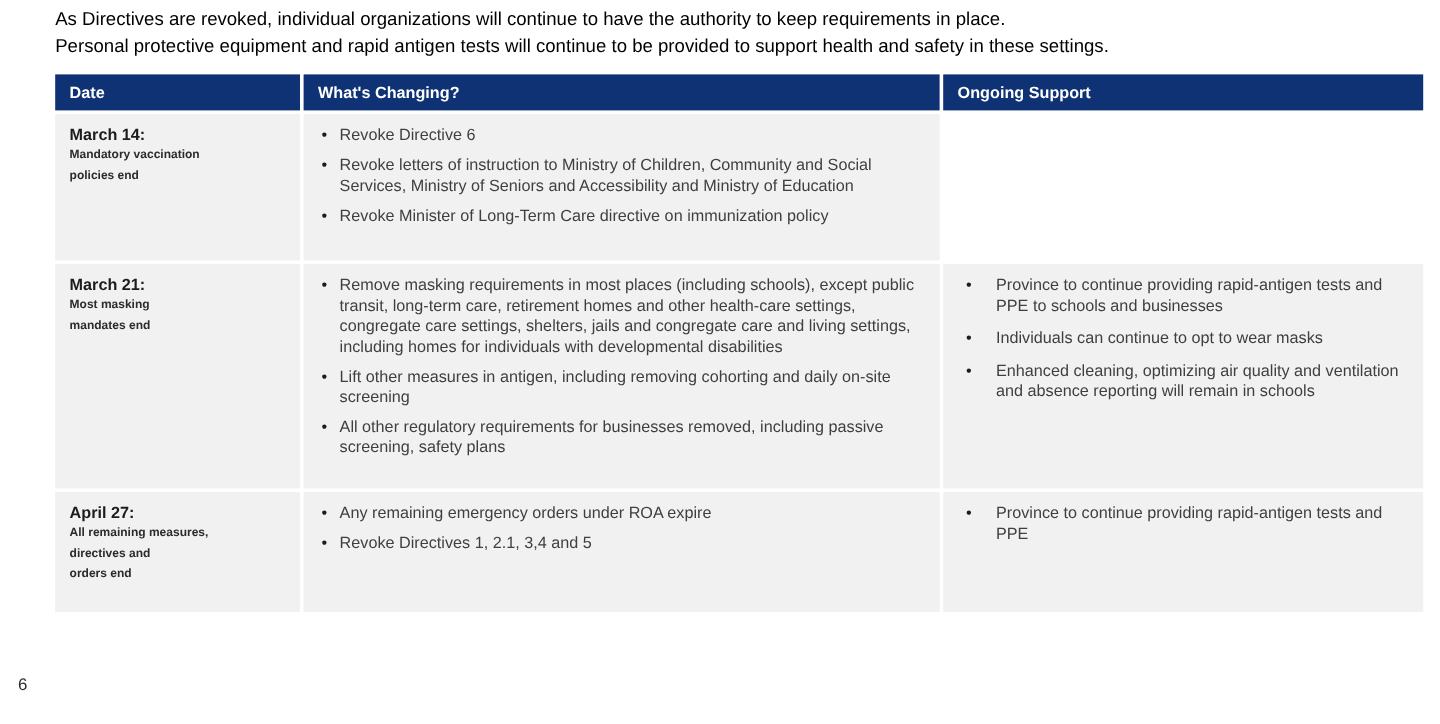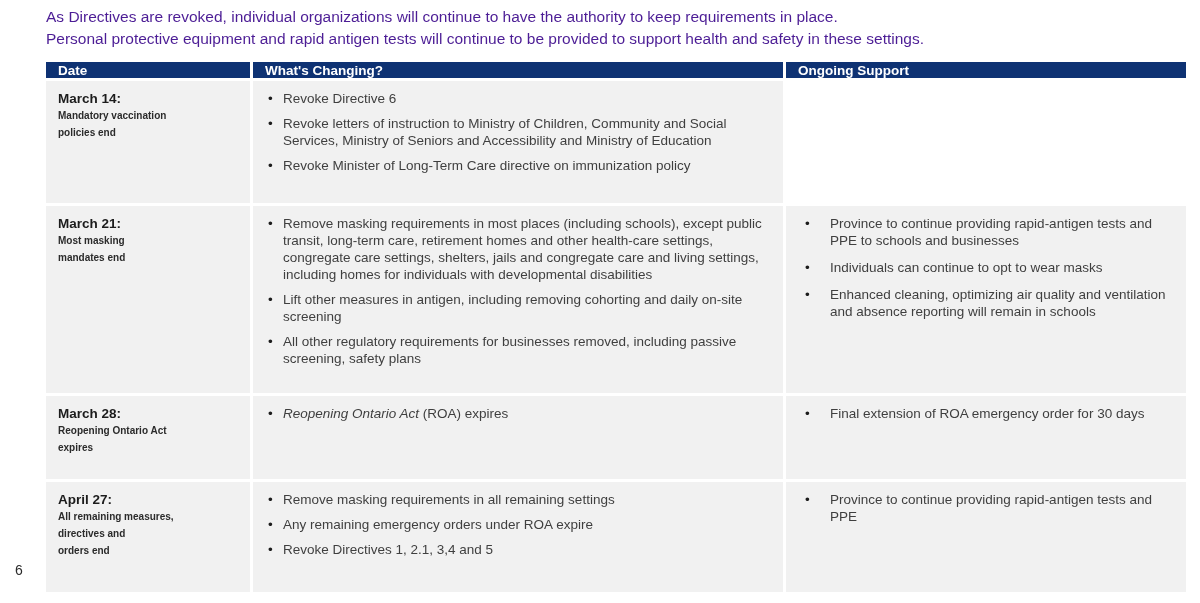--- a/index.html
+++ b/index.html
@@ -21,21 +21,21 @@
     background:#ffffff;
     overflow:hidden;
   }
   .intro{
     position:absolute;
     left:46px;
     top:6px;
     width:1140px;
     font-size:15.5px;
     line-height:22px;
-    color:#4c1d95;
+    color:#000000;
   }
   .covid-table{
     position:absolute;
     left:46px;
     top:62px;
     width:1140px;
     display:flex;
     flex-direction:column;
     gap:3px;
     background:#ffffff;
@@ -43,21 +43,21 @@
   .thead,.tr{
     display:grid;
     grid-template-columns:204px 530px 400px;
     column-gap:3px;
   }
   .th{
     background:var(--header-bg);
     color:#ffffff;
     font-weight:bold;
     font-size:13.5px;
-    height:16px;
+    height:30px;
     display:flex;
     align-items:center;
     padding:0 12px;
   }
   .td{
     background:var(--row-bg);
     font-size:13.5px;
     line-height:17px;
     padding:9px 10px 23px 12px;
   }
@@ -151,45 +151,28 @@
     </div>
     <div class="td td-support">
       <ul class="bullets bullets-support">
             <li>Province to continue providing rapid-antigen tests and PPE to schools and businesses</li>
             <li>Individuals can continue to opt to wear masks</li>
             <li>Enhanced cleaning, optimizing air quality and ventilation and absence reporting will remain in schools</li>
           </ul>
     </div>
   </div>
 
-  <div class="tr">
-    <div class="td td-date">
-      <div class="date-title">March 28:</div>
-      <div class="date-desc">Reopening Ontario Act<br>expires</div>
-    </div>
-    <div class="td td-changing">
-      <ul class="bullets">
-            <li><em>Reopening Ontario Act</em> (ROA) expires</li>
-          </ul>
-    </div>
-    <div class="td td-support">
-      <ul class="bullets bullets-support">
-            <li>Final extension of ROA emergency order for 30 days</li>
-          </ul>
-    </div>
-  </div>
 
   <div class="tr">
     <div class="td td-date">
       <div class="date-title">April 27:</div>
       <div class="date-desc">All remaining measures,<br>directives and<br>orders end</div>
     </div>
     <div class="td td-changing">
       <ul class="bullets">
-            <li>Remove masking requirements in all remaining settings</li>
             <li>Any remaining emergency orders under ROA expire</li>
             <li>Revoke Directives 1, 2.1, 3,4 and 5</li>
           </ul>
     </div>
     <div class="td td-support">
       <ul class="bullets bullets-support">
             <li>Province to continue providing rapid-antigen tests and PPE</li>
           </ul>
     </div>
   </div>

